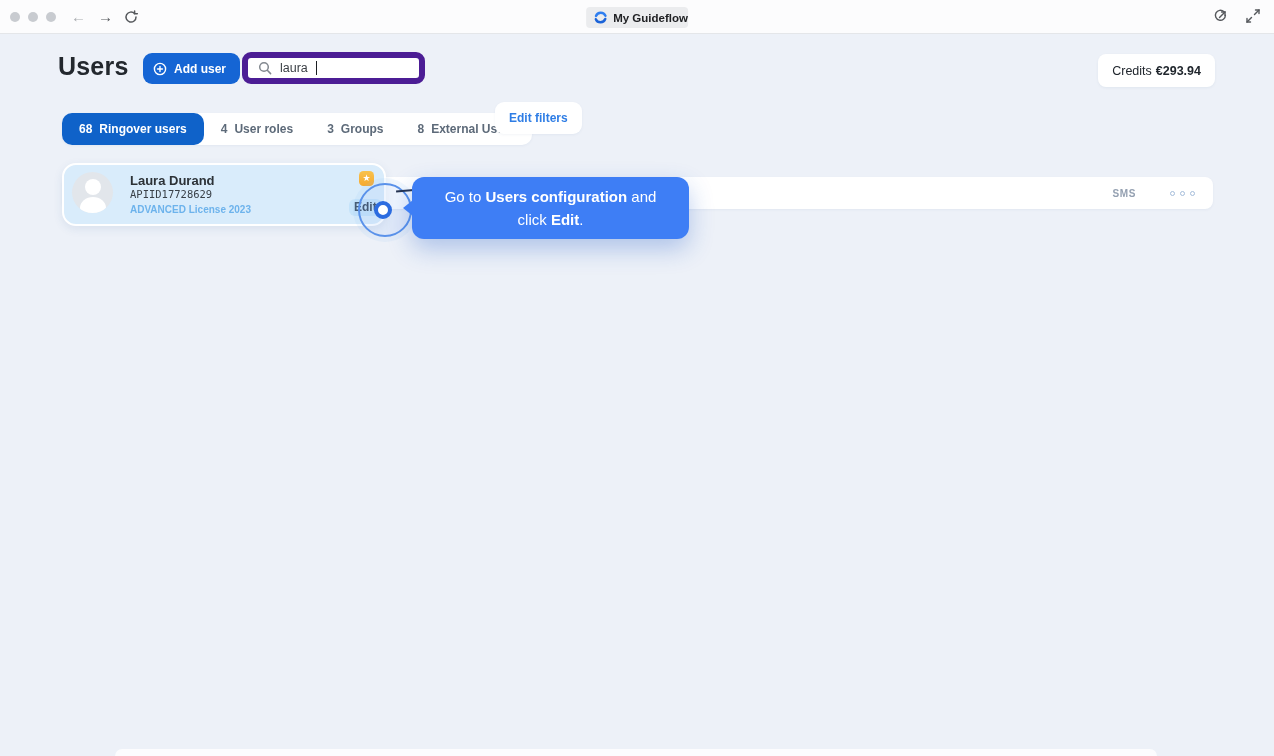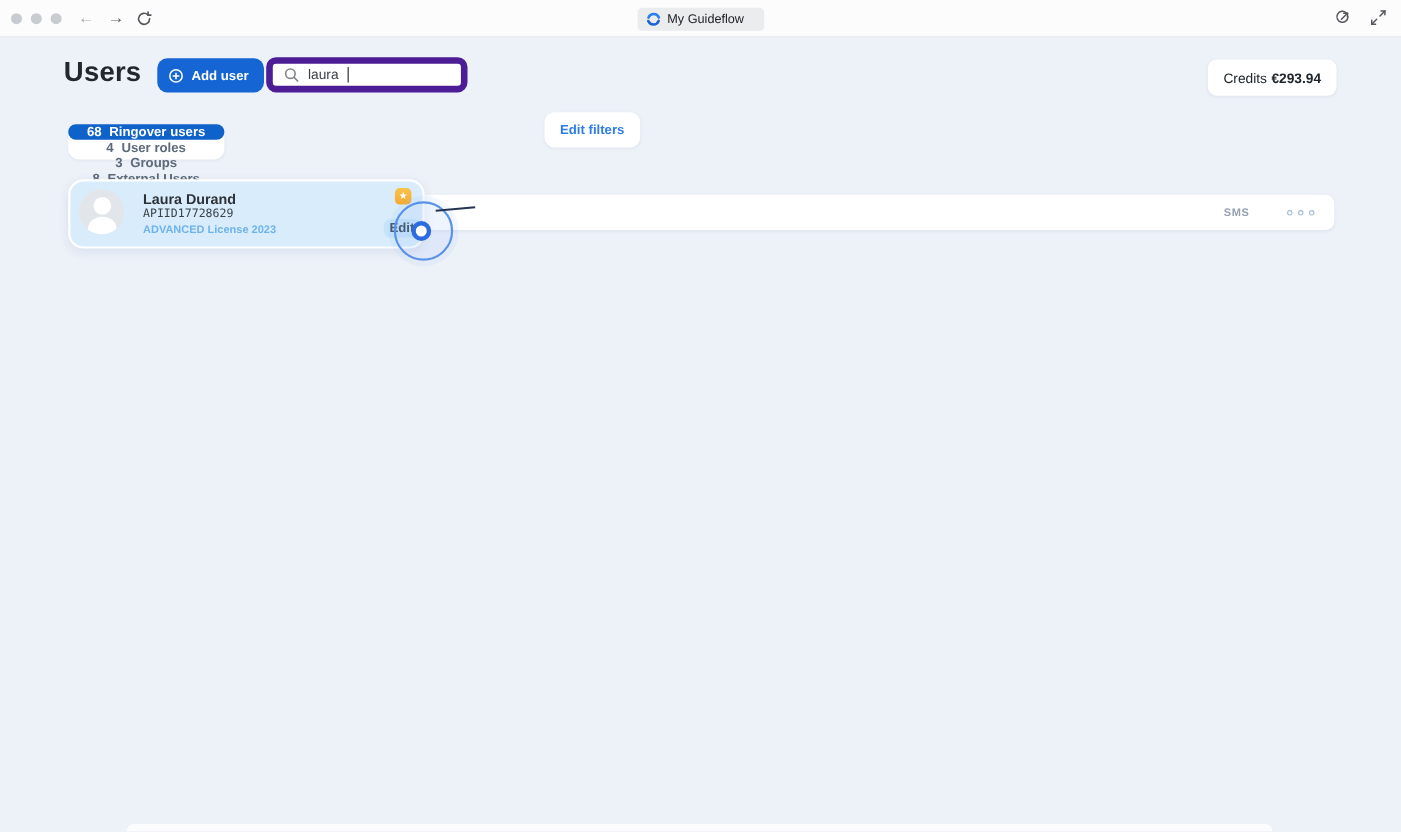--- a/index.html
+++ b/index.html
@@ -7,41 +7,41 @@
   body { font-family:"Liberation Sans", sans-serif; background:#edf1f8; overflow:hidden; }
   #stage { position:relative; width:1274px; height:756px; background:#edf1f8; }
 
   
   .chrome { position:absolute; top:0; left:0; width:100%; height:34px; background:#fcfcfd;
             border-bottom:1px solid #e4e6e9; z-index:10; }
   .dot { position:absolute; top:12px; width:10px; height:10px; border-radius:50%; background:#c8cbd0; }
   .nav-glyph { position:absolute; top:7px; font-size:15px; line-height:20px; color:#55585c; cursor:default; }
   .chrome-tab { position:absolute; top:7px; left:50%; transform:translateX(-50%); height:21px;
                 background:#ebecee; border-radius:4px; display:flex; align-items:center; gap:6px;
-                padding:0 18px 0 8px; }
+                padding:0 0 0 8px;font-weight:bold; }
   .chrome-tab span { font-size:11.5px; color:#202124; }
   .chrome-right { position:absolute; top:9px; right:14px; display:flex; gap:18px; }
 
   
   .page-title { position:absolute; left:58px; top:52px; font-size:25px; font-weight:700; color:#23282e; letter-spacing:.2px; }
   .btn-add { position:absolute; left:143px; top:53px; height:31px; padding:0 14px 0 10px; border:none;
              border-radius:9px; background:var(--accent,#1565d4); color:#fff; font-size:12px; font-weight:700;
              display:flex; align-items:center; gap:7px; cursor:pointer; font-family:inherit; }
   .search { position:absolute; left:242px; top:52px; width:183px; height:32px; background:#fff;
             border:6px solid #4c1d95; border-radius:9px; display:flex; align-items:center; padding:0 10px; gap:8px; }
   .search .txt { font-size:12.5px; color:#3a3f45; }
   .caret { width:1px; height:14px; background:#1b1e22; }
   .credits { position:absolute; right:59px; top:54px; height:33px; background:#fff; border-radius:8px;
              padding:0 14px; display:flex; align-items:center; gap:4px; font-size:12.5px; color:#20262d;
              box-shadow:0 1px 3px rgba(25,60,110,.06); cursor:pointer; }
   .credits b { font-weight:700; }
 
   
   .tabs { position:absolute; left:62px; top:113px; height:32px; background:#fff; border-radius:10px;
-          display:flex; align-items:center; box-shadow:0 1px 3px rgba(25,60,110,.05);flex-direction:column; }
+          display:flex; align-items:center; box-shadow:0 1px 3px rgba(25,60,110,.05); }
   .tab { height:32px; border-radius:10px; display:flex; align-items:center; gap:7px; padding:0 17px;
          font-size:12px; font-weight:600; color:#5d6a79; cursor:pointer; white-space:nowrap; }
   .tab.active { background:var(--active-tab,#0f62c9); color:#fff; }
   .btn-filters { position:absolute; left:495px; top:102px; height:32px; padding:0 14px; background:#fff;
                  border:none; border-radius:9px; font-size:12px; font-weight:700; color:#2e7de5;
                  cursor:pointer; box-shadow:0 1px 3px rgba(25,60,110,.05); font-family:inherit; }
 
   
   .row-bar { position:absolute; left:62px; top:177px; width:1151px; height:32px; background:#fff;
              border-radius:8px; box-shadow:0 1px 3px rgba(25,60,110,.05); display:flex; align-items:center;
@@ -202,16 +202,22 @@
     <div class="u-id">APIID17728629</div>
     <div class="u-license">ADVANCED License 2023</div>
   </div>
   <div class="star-badge">★</div>
   <div class="edit-btn">Edit</div>
 
   <div class="click-ring"></div>
   <div class="click-dot"></div>
   <div class="connector"></div>
 
+  <div class="tooltip">
+    <span class="arrow"></span>
+    <div class="tip-text">
+      <span>Go to </span><b>Users configuration</b><span> and click </span><b>Edit</b><span>.</span>
+    </div>
+  </div>
 
   <div class="bottom-strip"></div>
 
 </div>
 
 </body></html>

